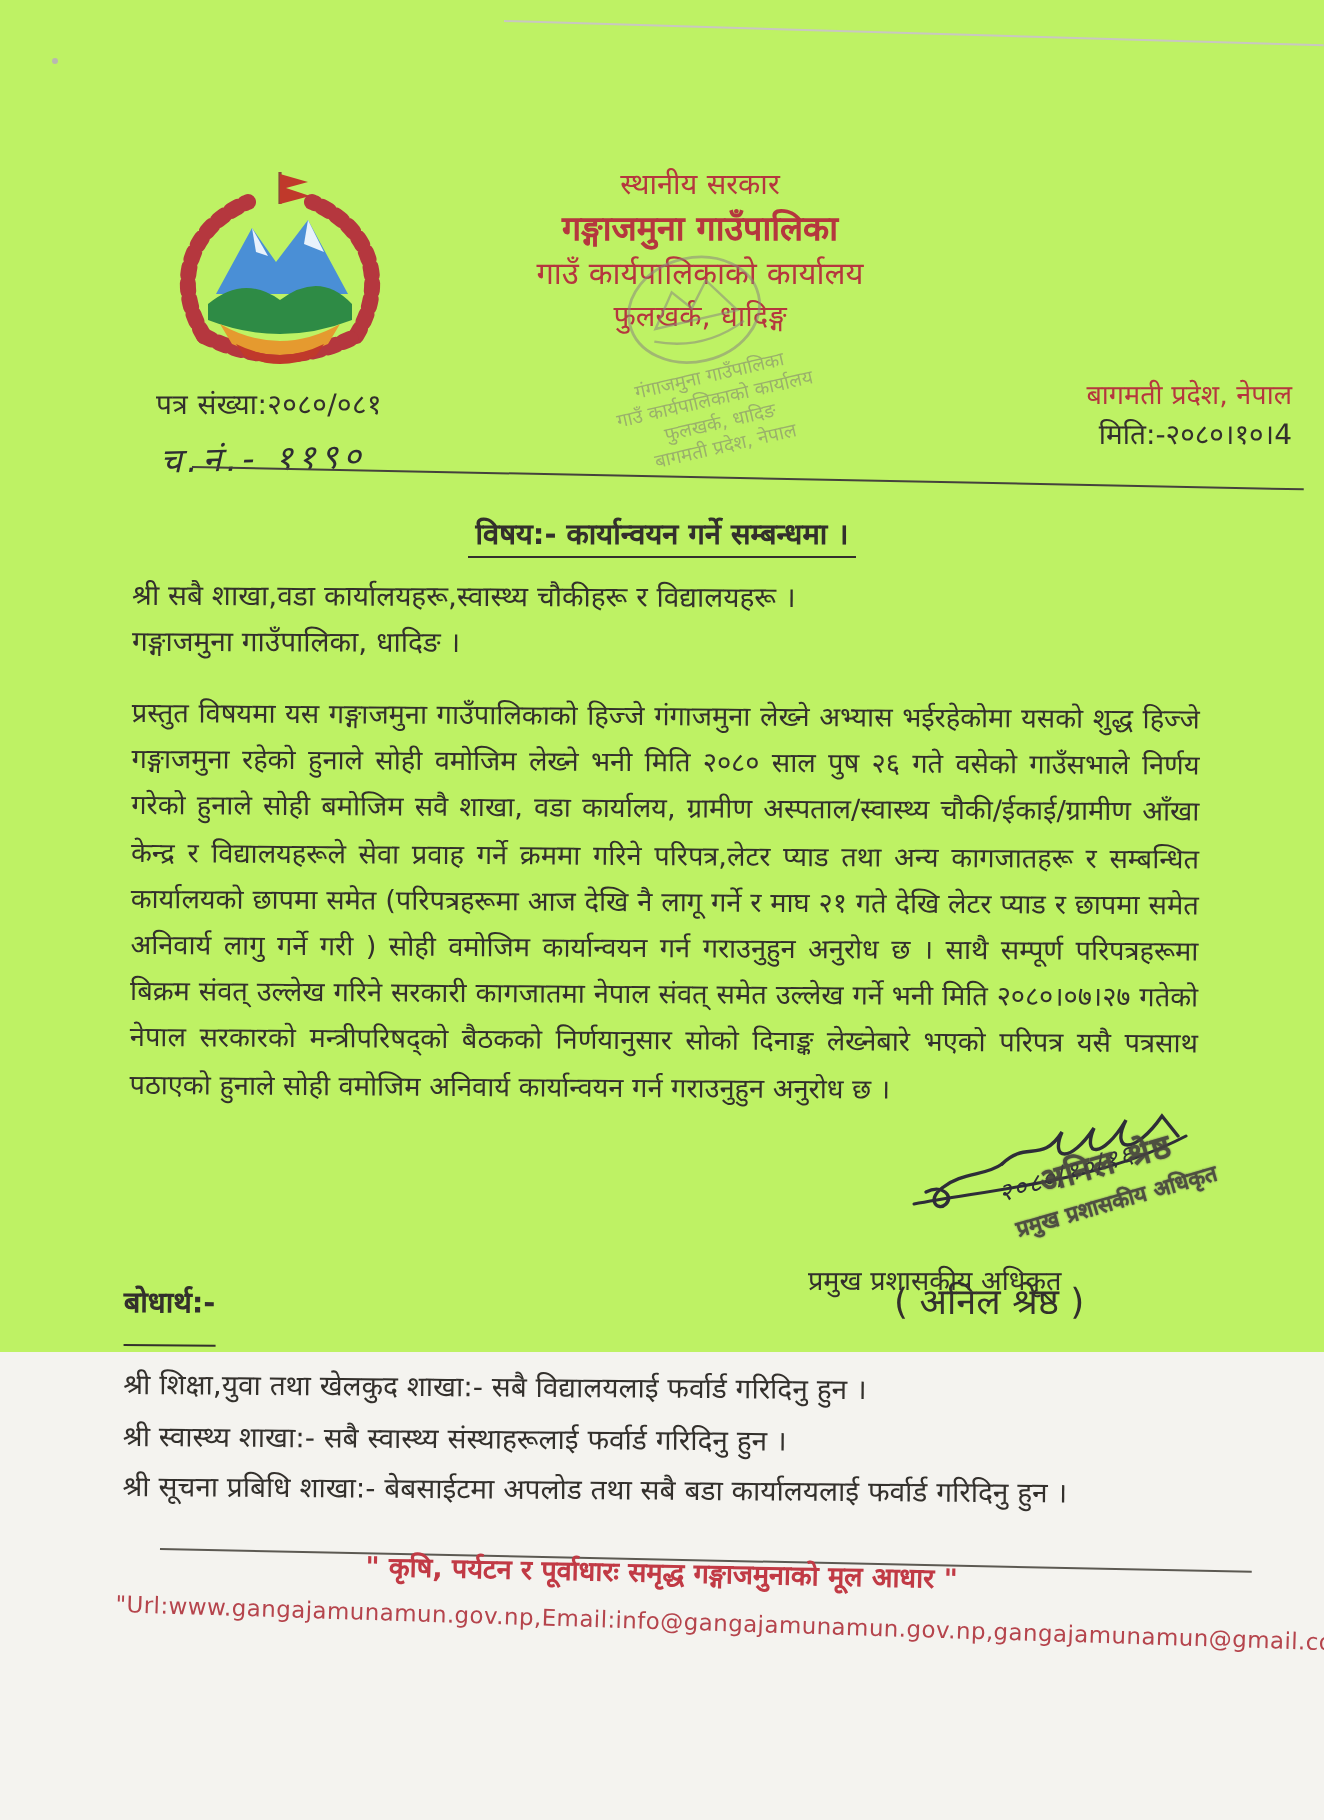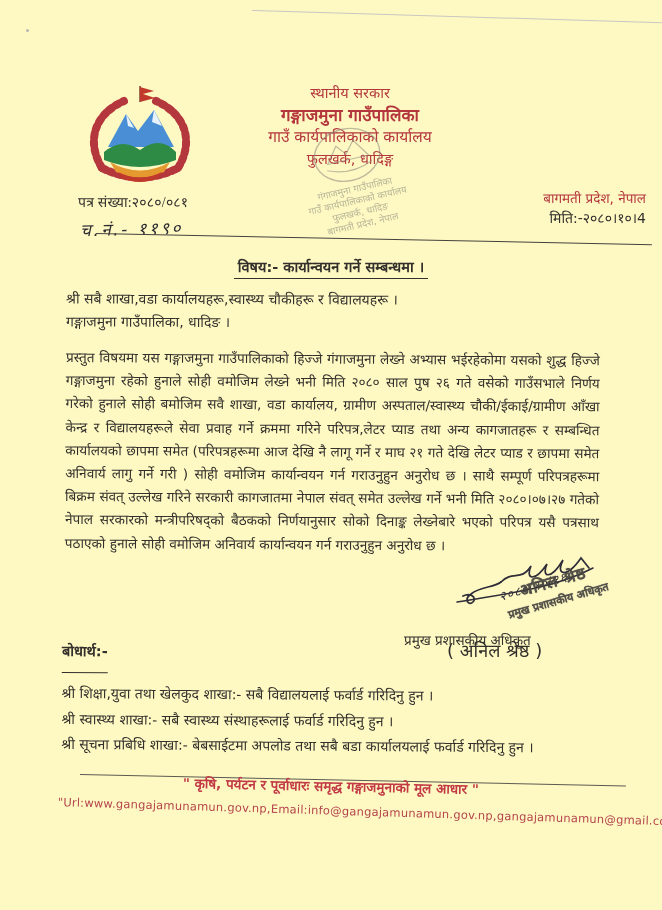--- a/index.html
+++ b/index.html
@@ -3,22 +3,22 @@
 <meta charset="utf-8">
 <style>
   html,body{margin:0;padding:0;}
   body{
     width:662px;height:910px;
     background:#f4f3ef;
     font-family:"DejaVu Sans","Liberation Sans",sans-serif;
     overflow:hidden;
   }
   .page{
-    position:relative;width:662px;height:910px;
-    background:#fef9c3;
+    position:relative;width:662px;height:676px;
+    background:#bef264;
     color:#33302c;
   }
   
   .artifact-line{position:absolute;background:#c9c7c1;height:1px;}
   .speck{position:absolute;width:3px;height:3px;background:#b9b7b1;border-radius:50%;}
 
   
   .logo{position:absolute;left:78px;top:84px;width:124px;height:112px;}
   .header-center{
     position:absolute;left:185px;top:84px;width:330px;
@@ -32,21 +32,21 @@
   
   .seal{
     position:absolute;left:248px;top:148px;width:190px;
     transform:rotate(-13deg);transform-origin:left top;
     opacity:.55;color:#7d7b72;text-align:center;
   }
   .seal .seal-text{font-size:9.5px;line-height:12px;white-space:nowrap;}
 
   
   .meta-left{position:absolute;left:78px;top:192px;font-size:14px;}
-  .letter-no{letter-spacing:.2px;font-family:Liberation Serif, serif;}
+  .letter-no{letter-spacing:.2px;}
   .dispatch-no{
     margin-top:6px;margin-left:2px;font-size:17px;letter-spacing:2.5px;
     font-style:italic;transform:rotate(-1.5deg);display:inline-block;color:#2e2d33;
   }
   .meta-right{position:absolute;right:16px;top:188px;text-align:right;font-size:14px;line-height:20px;}
   .province{color:#b5373e;font-size:13.5px;}
   .meta-rule{position:absolute;left:96px;top:233px;width:556px;height:1.4px;background:#45423d;transform:rotate(1.15deg);transform-origin:left top;}
 
   .subject-wrap{position:absolute;left:0;top:256px;width:662px;text-align:center;}
   .subject{

